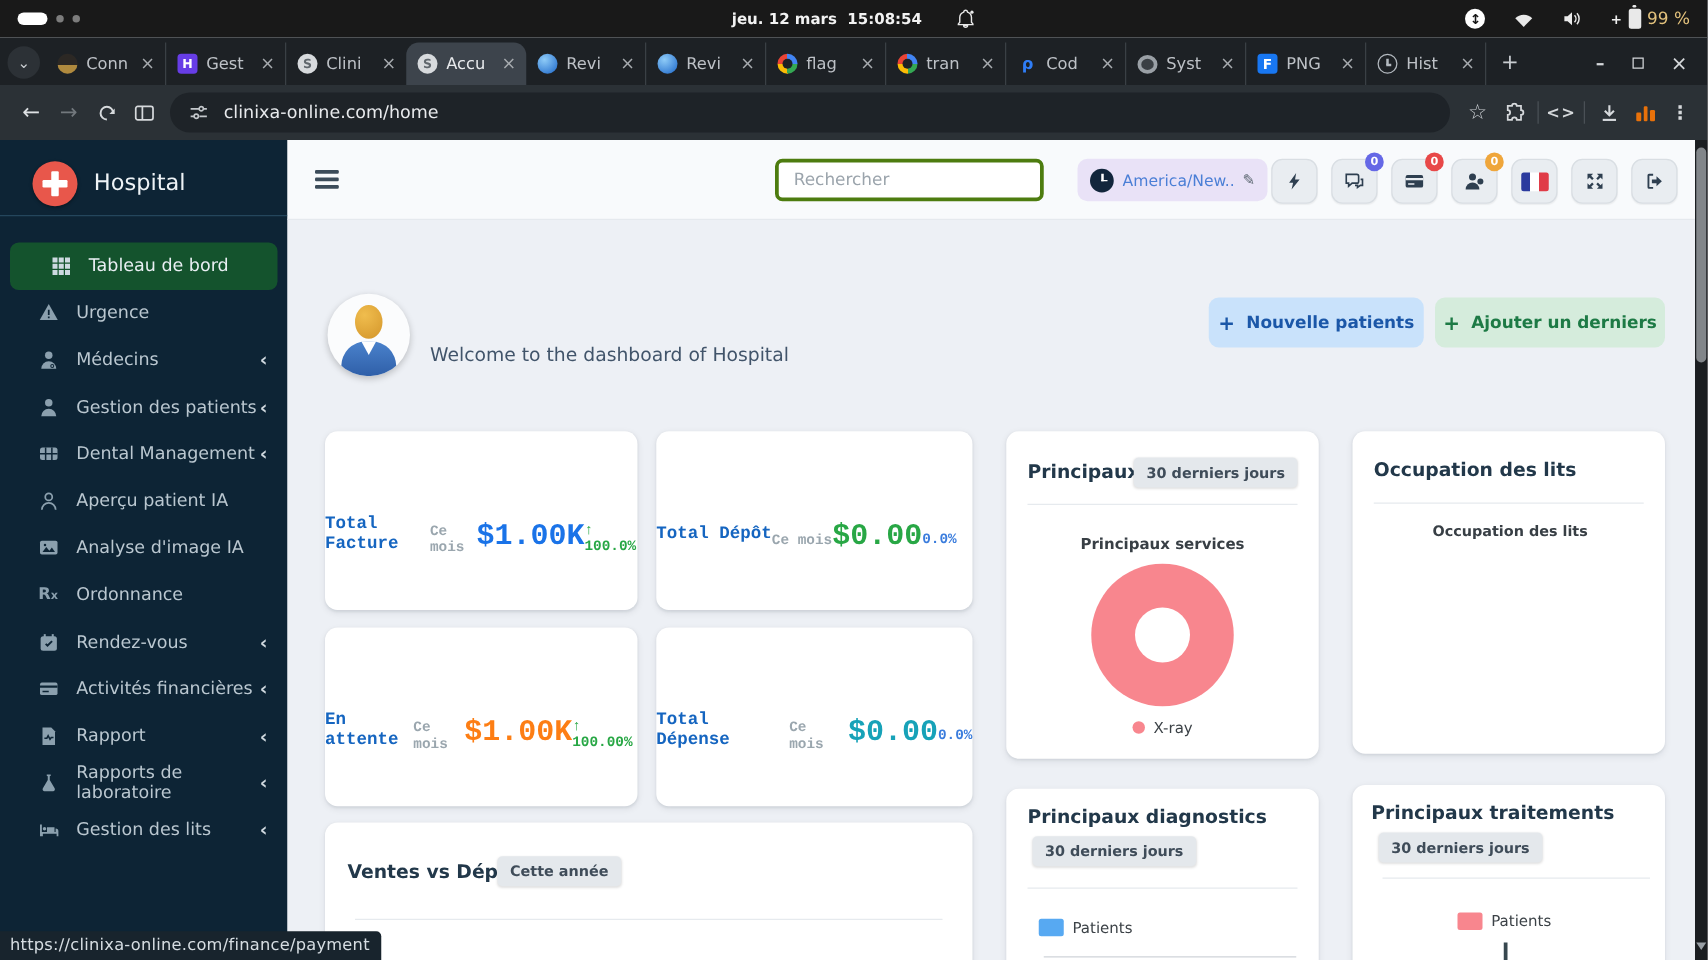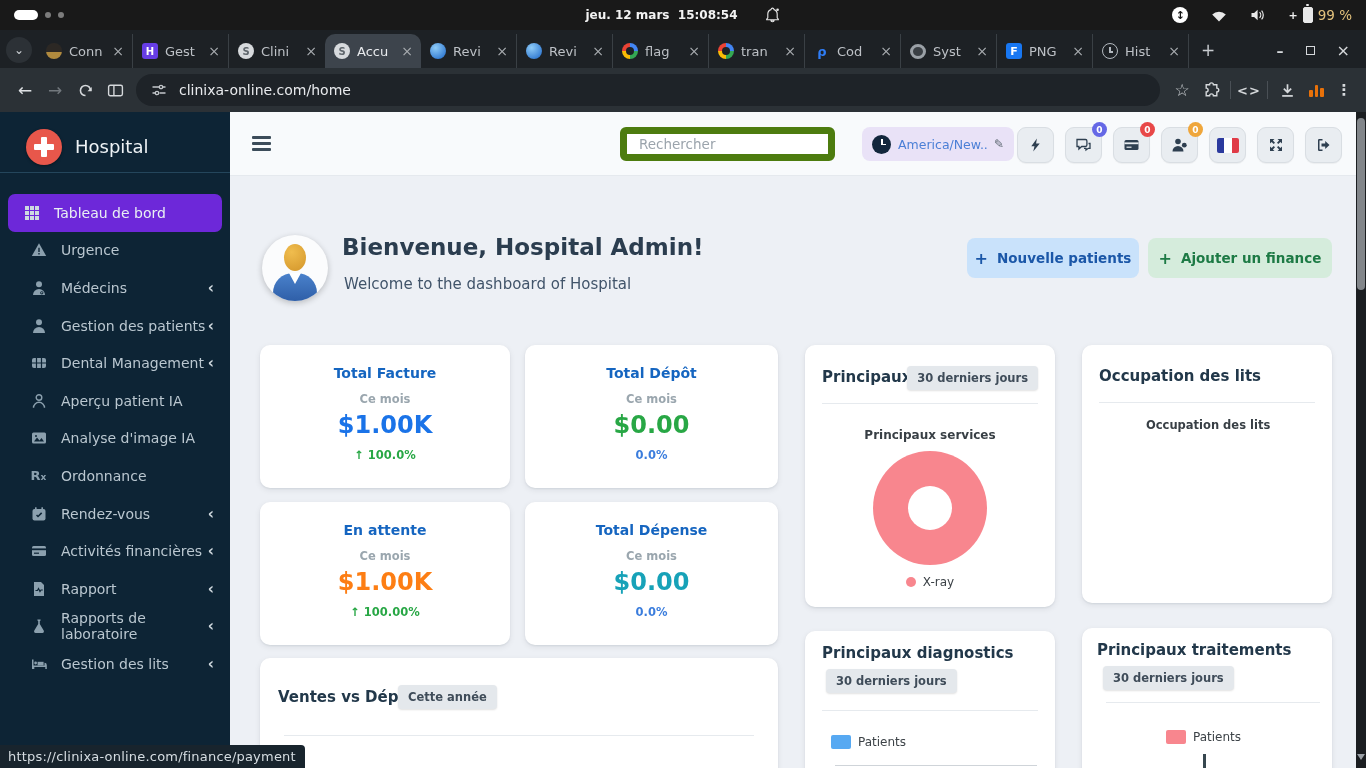--- a/index.html
+++ b/index.html
@@ -72,32 +72,32 @@
   .sidebar { position:absolute; left:0; top:0; width:230px; height:656px; background:#0d2435; --sb:#0d2435; }
   .brand-row { display:flex; align-items:center; gap:13px; padding:11px 0 0 26px; height:58px; }
   .brand-logo { width:36px; height:36px; border-radius:50%; background:#e8574b; position:relative; box-shadow:0 1px 3px rgba(0,0,0,.4); }
   .brand-logo::after { content:""; position:absolute; left:15px; top:8px; width:6px; height:20px; background:#fff; border-radius:1px; }
   .brand-logo::before { content:""; position:absolute; left:8px; top:15px; width:20px; height:6px; background:#fff; border-radius:1px; }
   .brand-name { color:#eef3f6; font-size:18px; }
   .sb-divider { border-top:1px solid #24465c; margin-top:2px; }
   .menu { padding-top:21px; }
   .s-item { display:flex; align-items:center; height:37.6px; padding:0 16px 0 30px; color:#bac7d0; font-size:14px; }
   .s-item .s-ico { width:17px; height:17px; margin-right:14px; color:#8ba0ae; display:flex; align-items:center; justify-content:center; flex:0 0 17px; }
-  .s-item.active { margin:0 8px; padding-left:15px; background:#6d28d9; border-radius:7px; color:#e9eff3;text-align:right; }
+  .s-item.active { margin:0 8px; padding-left:32px; background:#14532d; border-radius:7px; color:#e9eff3;text-align:right; }
   .s-item.active .s-ico { color:#cdd9e0; }
   .s-chev { margin-left:auto; color:#cfd8de; font-size:15px; font-weight:bold; }
   .rx-ico { font-size:13px; font-weight:bold; color:#8ba0ae; }
   .rx-ico small { font-size:9px; }
 
   
   .main { position:absolute; left:230px; top:0; width:1126px; height:656px; }
   .appbar { position:absolute; left:0; top:0; width:1126px; height:64px; background:#f8fafc; border-bottom:1px solid #e5e9ee; }
   .hamburger { position:absolute; left:22px; top:24px; width:19px; }
   .hamburger i { display:block; height:2.6px; background:#3c4c5a; border-radius:1px; margin-bottom:3.4px; }
-  .search { position:absolute; left:390px; top:15px; width:215px; height:34px; border:7px solid #4d7c0f; border-radius:6px; background:#fff; padding:0 12px; font-size:13.5px; color:#333; font-family:"DejaVu Sans", sans-serif; }
+  .search { position:absolute; left:390px; top:15px; width:215px; height:34px; border:3px solid #4d7c0f; border-radius:6px; background:#fff; padding:0 12px; font-size:13.5px; color:#333; font-family:"DejaVu Sans", sans-serif; }
   .search::placeholder { color:#9ba4ac; }
   .tz-chip { position:absolute; left:632px; top:15px; width:152px; height:34px; background:#e9e2f7; border-radius:8px; display:flex; align-items:center; padding:0 10px; gap:7px; }
   .tz-clock { width:19px; height:19px; border-radius:50%; background:#12263c; position:relative; flex:0 0 19px; }
   .tz-clock::after { content:""; position:absolute; left:9px; top:4px; width:1.6px; height:6px; background:#fff; }
   .tz-clock::before { content:""; position:absolute; left:9px; top:9px; width:5px; height:1.6px; background:#fff; }
   .tz-text { color:#4b7fd6; font-size:12.5px; flex:1; white-space:nowrap; overflow:hidden; }
   .tz-edit { color:#5b6670; font-size:12px; }
   .ab-icons { position:absolute; right:14px; top:15px; display:flex; gap:11px; }
   .icon-btn { width:37px; height:36px; background:#e9edf1; border:1px solid #d9dee3; border-radius:9px; display:flex; align-items:center; justify-content:center; position:relative; color:#2e3f50; box-shadow:0 1px 1px rgba(0,0,0,.05); }
   .nbadge { position:absolute; top:-6px; right:-6px; min-width:15px; height:15px; border-radius:8px; color:#fff; font-size:9px; font-weight:bold; display:flex; align-items:center; justify-content:center; padding:0 4px; }
@@ -112,21 +112,21 @@
   .avatar .collar { position:absolute; left:27px; top:38px; width:0; height:0; border-left:6px solid transparent; border-right:6px solid transparent; border-top:11px solid #fff; }
   .w-title { position:absolute; left:112px; top:58px; font-size:23px; font-weight:bold; color:#2b3d4f; }
   .w-sub { position:absolute; left:114px; top:99px; font-size:15px; color:#41546a; }
   .w-actions { position:absolute; right:24px; top:62px; display:flex; gap:9px; }
   .btn { height:40px; border:none; border-radius:8px; font-size:13.5px; font-weight:bold; display:flex; align-items:center; justify-content:center; gap:9px; font-family:"DejaVu Sans", sans-serif; }
   .btn .plus { font-size:16px; font-weight:bold; }
   .btn-invoice { width:172px; background:#c9e2fb; color:#1b57a8; }
   .btn-patient { width:184px; background:#d5ecdc; color:#1d7a45; }
 
   .card { position:absolute; background:#fff; border-radius:10px; box-shadow:0 1px 2px rgba(16,24,40,.07), 0 2px 6px rgba(16,24,40,.08); }
-  .stat-card { width:250px; height:143px; display:flex; flex-direction:column; align-items:center; padding-top:20px; }
+  .stat-card { width:250px; height:143px; display:flex; align-items:center; padding-top:20px;font-family:Liberation Mono, monospace; }
   .st-title { font-size:14px; font-weight:bold; color:#1565c0; }
   .st-period { font-size:11.5px; font-weight:bold; color:#9aa6ae; margin-top:11px; }
   .st-value { font-size:24px; font-weight:bold; margin-top:5px; }
   .st-change { font-size:11.5px; font-weight:bold; margin-top:9px; }
   .v-blue { color:#1a73e8; } .v-green { color:#28a745; } .v-orange { color:#fd7e14; } .v-teal { color:#17a2b8; }
   .c-green { color:#28a745; } .c-blue { color:#3b7ddd; }
 
   .badge { background:#e4e8ec; color:#3f4c59; font-weight:bold; font-size:11.5px; padding:5px 10px; border-radius:4px; box-shadow:0 1px 2px rgba(0,0,0,.12); white-space:nowrap; }
   .card-title { font-size:15px; font-weight:bold; color:#22384a; }
   .card-div { position:absolute; left:17px; right:17px; border-top:1px solid #e6eaee; }
@@ -506,30 +506,29 @@
         </div>
       </div>
 
       <div class="content">
 
         <div class="avatar">
           <span class="head"></span>
             <span class="bodyp"></span>
             <span class="collar"></span>
         </div>
-        <div class="w-title">Bienvenue, Hospital Admin!</div>
         <div class="w-sub">Welcome to the dashboard of Hospital</div>
         <div class="w-actions">
           <button class="btn btn-invoice">
             <span class="plus">+</span>
             <span>Nouvelle patients</span>
           </button>
           <button class="btn btn-patient">
             <span class="plus">+</span>
-            <span>Ajouter un finance</span>
+            <span>Ajouter un derniers</span>
           </button>
         </div>
 
         <div class="card stat-card" style="left:30px; top:169px;">
           <div class="st-title">Total Facture</div>
           <div class="st-period">Ce mois</div>
           <div class="st-value v-blue">$1.00K</div>
           <div class="st-change c-green">↑ 100.0%</div>
         </div>
         <div class="card stat-card" style="left:295px; top:169px; width:253px;">

